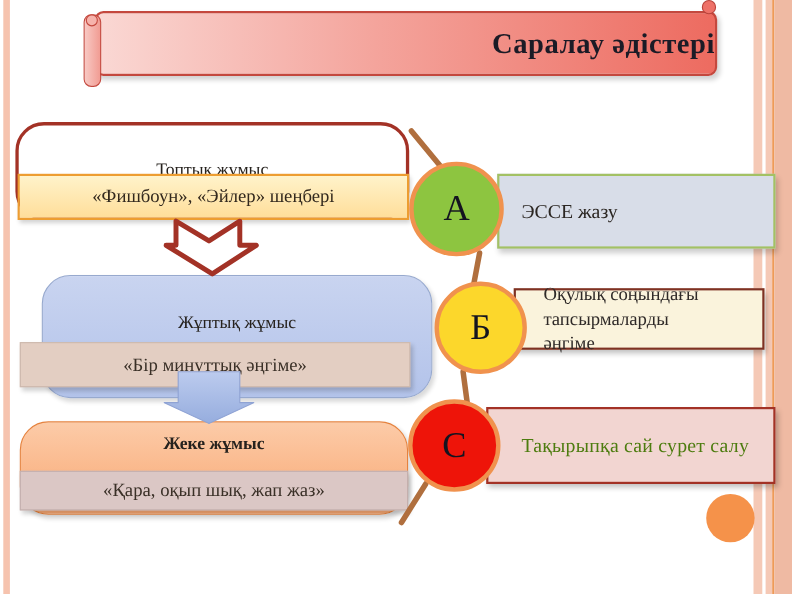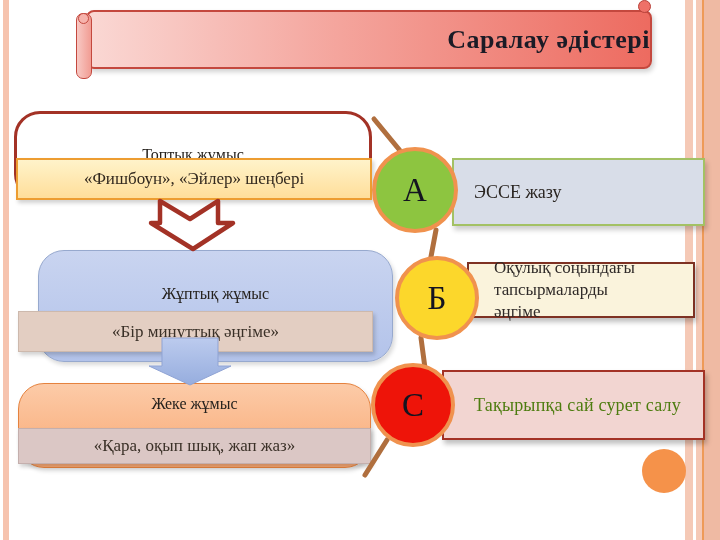--- a/index.html
+++ b/index.html
@@ -53,21 +53,21 @@
     left:18px;top:383px;width:353px;height:85px;
     background:linear-gradient(180deg,#FCCBA8 0%,#F9A873 100%);
     border:1.5px solid #E5823E;box-shadow:2px 3px 4px rgba(0,0,0,0.15);
   }
   .workbox-heading{
     position:absolute;left:0;width:100%;text-align:center;
     font-size:16px;color:#26221E;z-index:1;
   }
   #heading-group{top:32px;}
   #heading-pair{top:34px;}
-  #heading-solo{top:11px;}
+  #heading-solo{top:11px;font-weight:bold;}
   .method-band{
     position:absolute;z-index:4;box-sizing:border-box;
     display:flex;align-items:center;justify-content:center;
     font-size:17px;color:#33291E;
     box-shadow:2px 3px 4px rgba(0,0,0,0.18);
   }
   #band-group{
     left:16px;top:158px;width:356px;height:42px;
     background:linear-gradient(180deg,#FFF3CA 0%,#FFDE9A 100%);
     border:2px solid #ED9D31;

